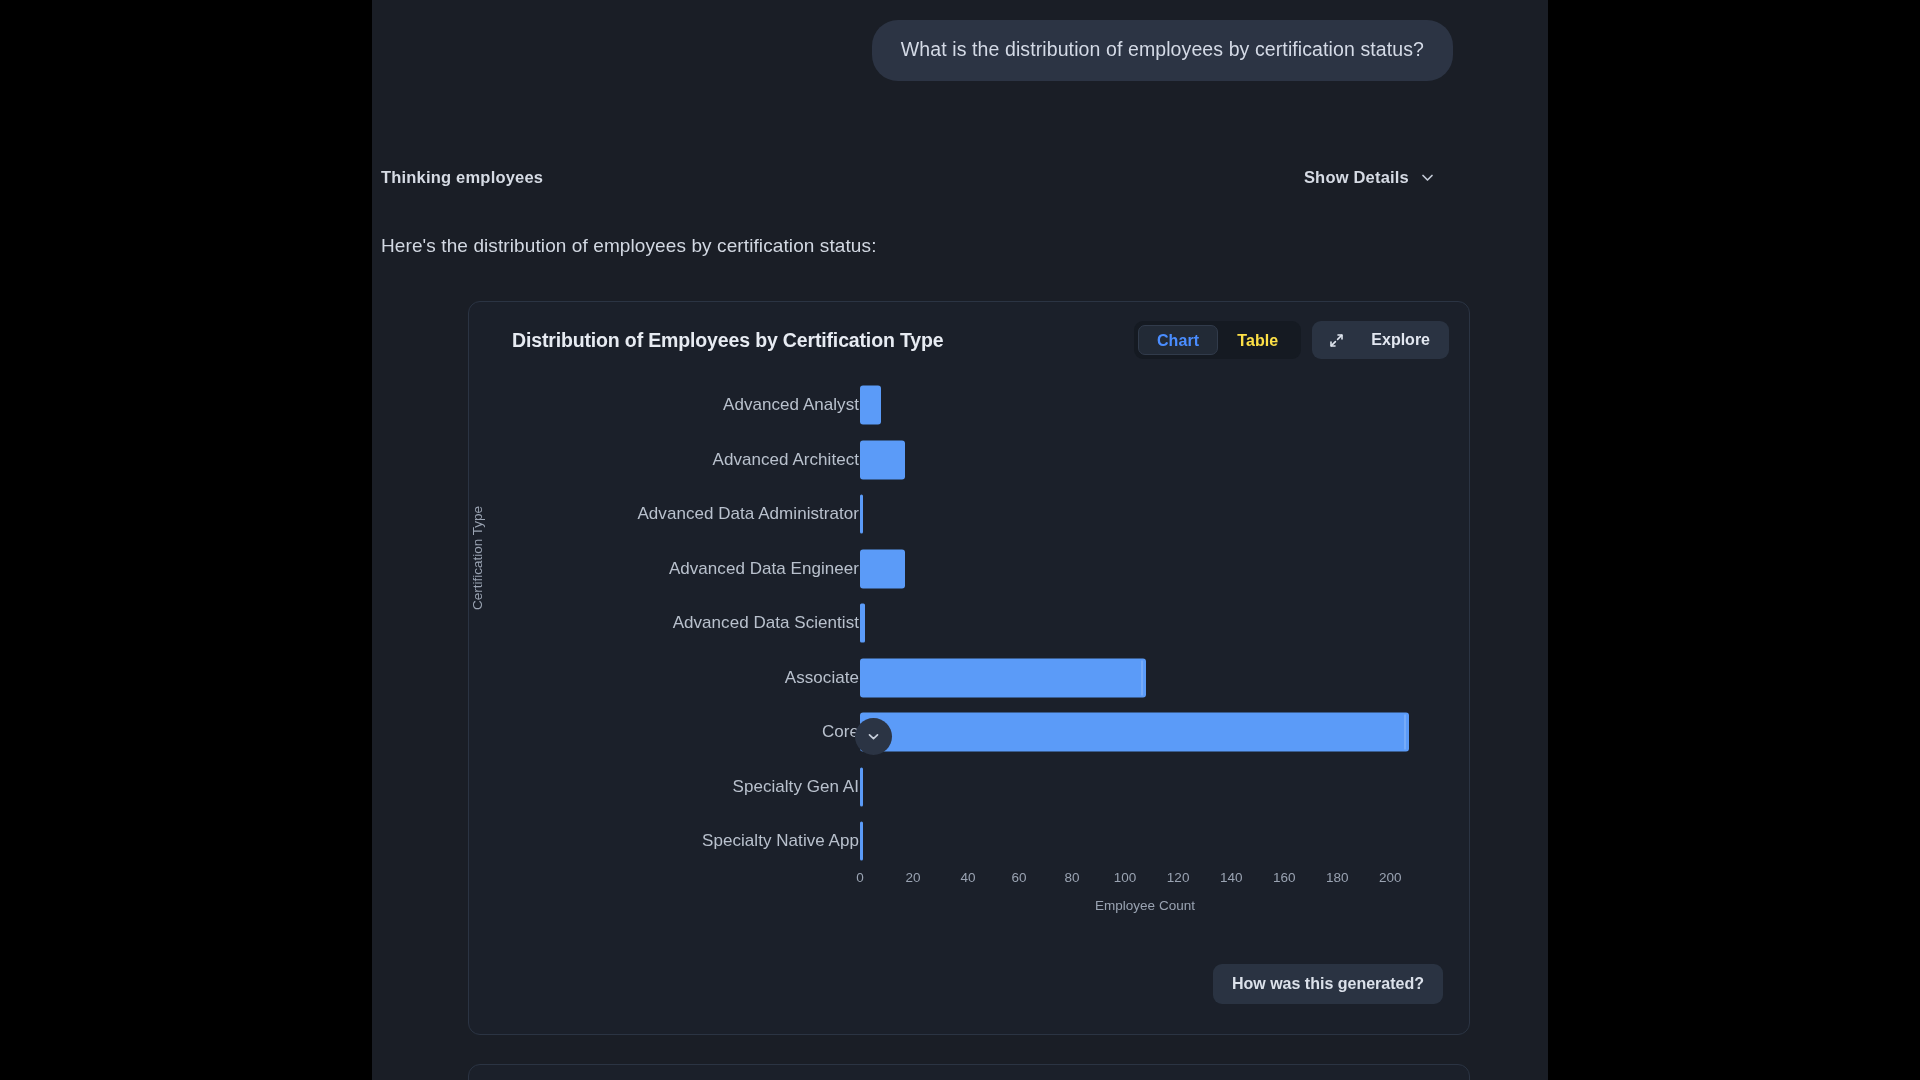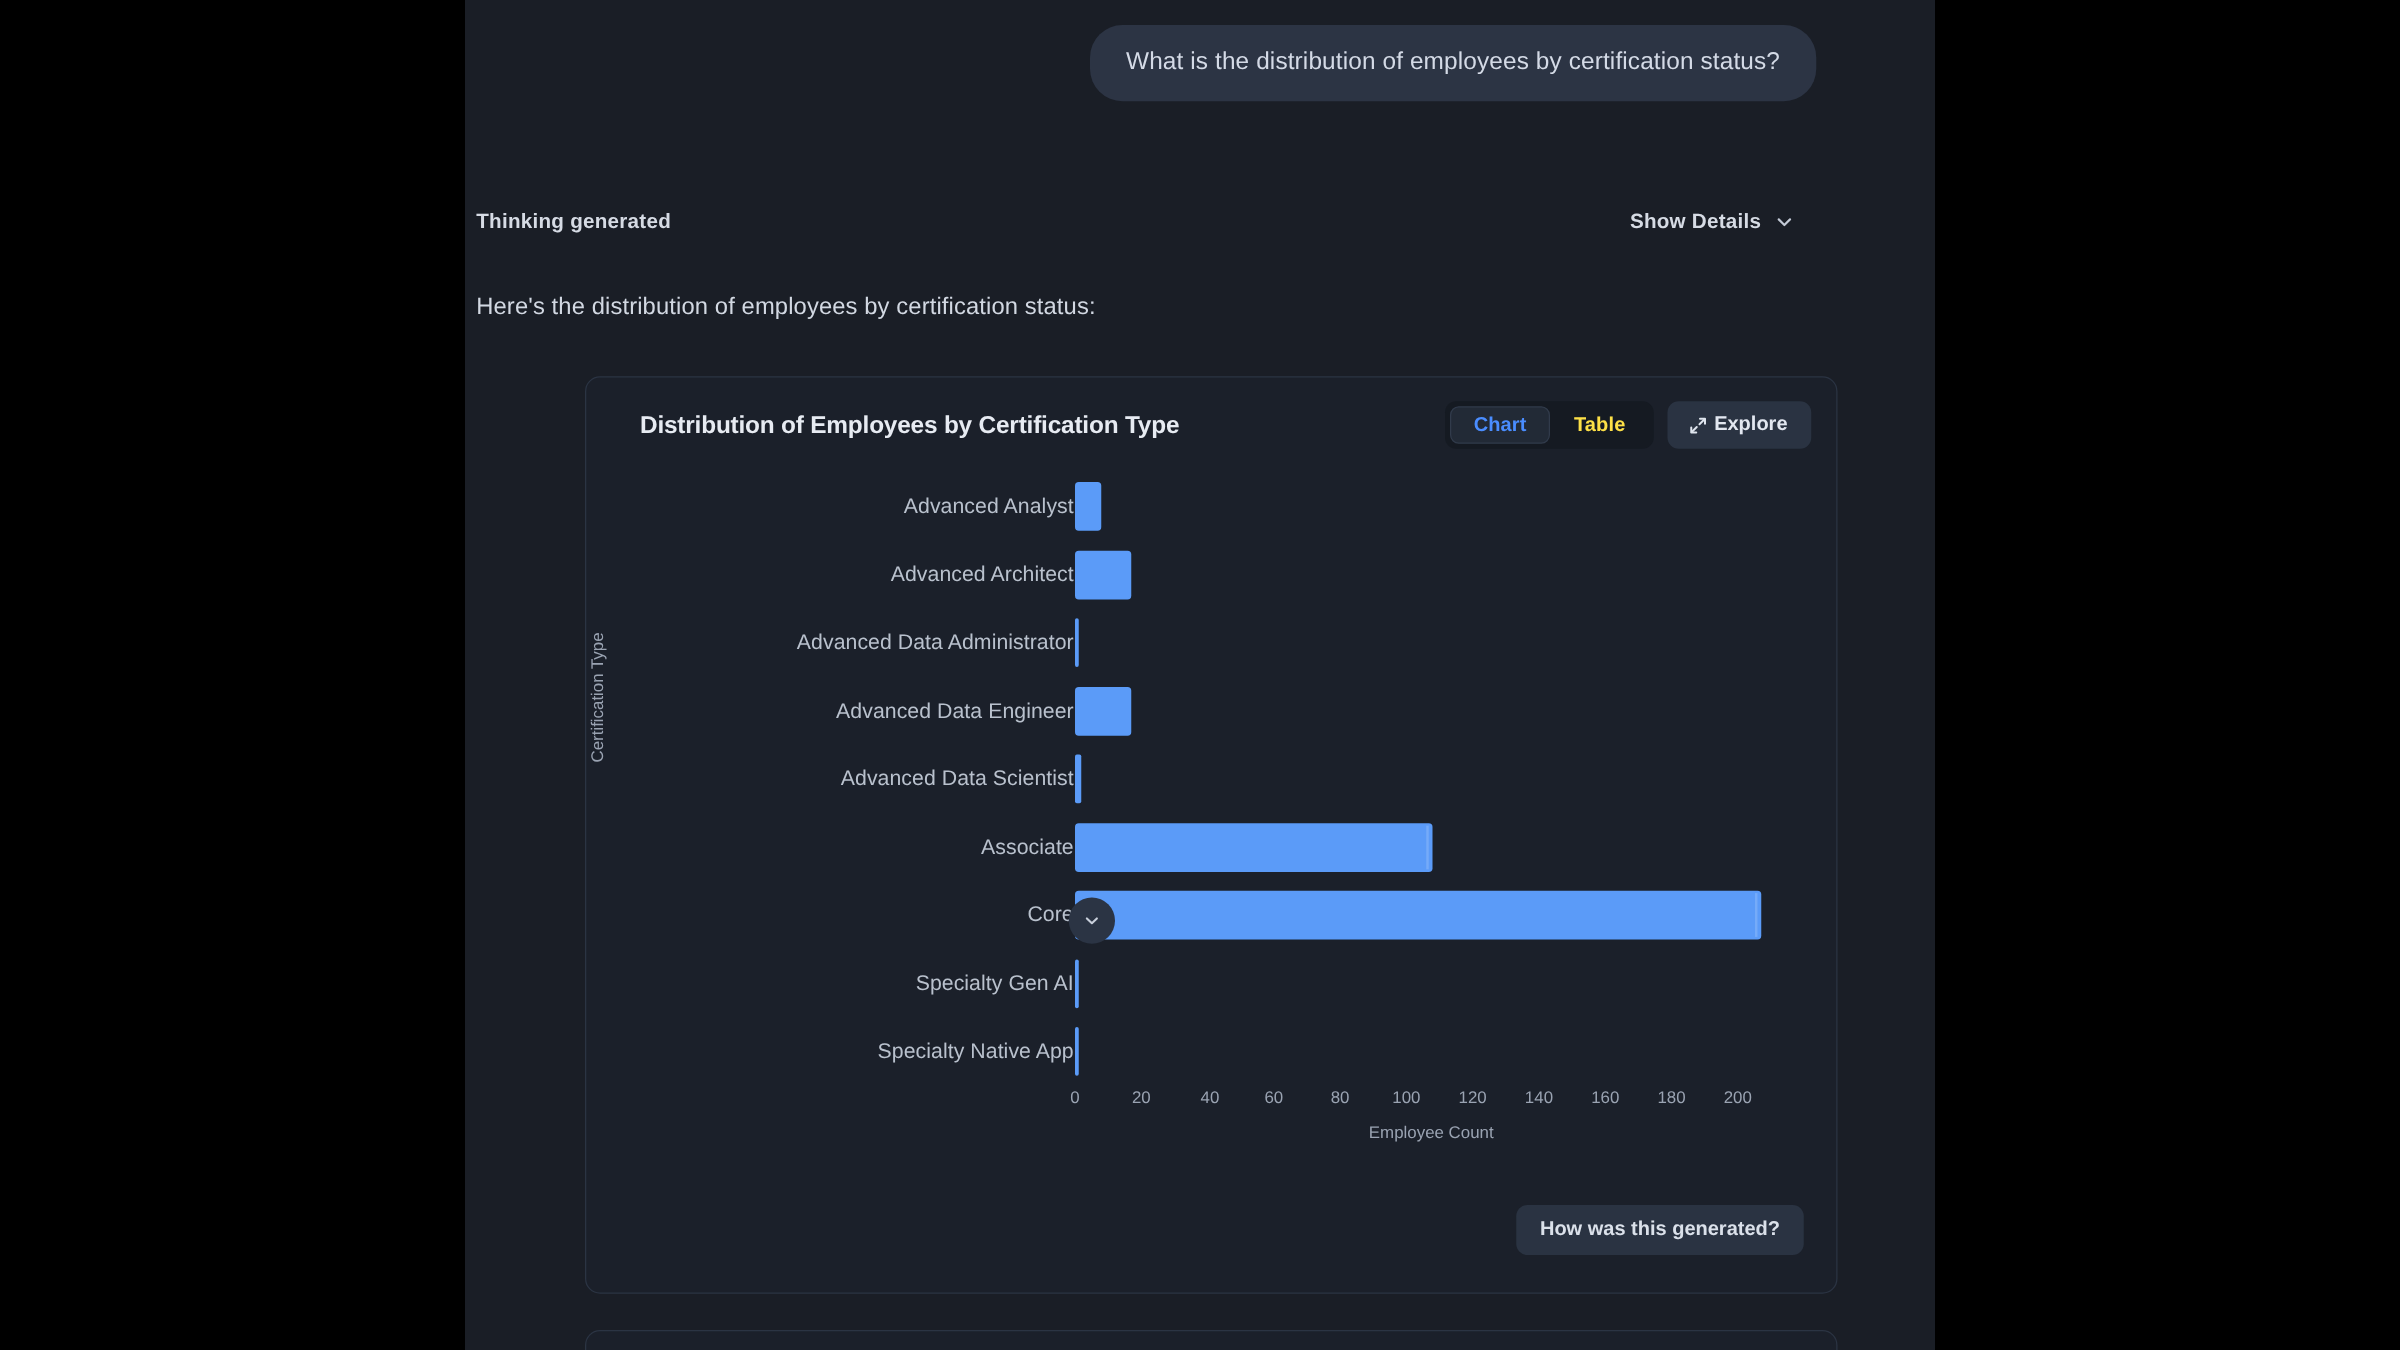--- a/index.html
+++ b/index.html
@@ -74,21 +74,21 @@
   }
   .seg-btn {
     font-size: 16px; font-weight: bold; letter-spacing: .1px;
     padding: 0 18px; height: 30px; line-height: 30px;
     border-radius: 7px; cursor: pointer;
     color: #fde047; background: transparent; border: 1px solid transparent;
   }
   .seg-btn.active { color: #4a8dff; background: #222a36; border-color: #313b4b; }
 
   .explore-btn {
-    display: flex; align-items: center; gap: 4px;
+    display: flex; align-items: center; gap: 26px;
     background: #2a3342; border-radius: 9px;
     height: 38px; padding: 0 19px 0 16px; cursor: pointer;
   }
   .explore-btn .lbl { color: #e2e7f0; font-size: 16px; font-weight: bold; }
   .expand-icon { width: 17px; height: 17px; display: block; }
 
   
   .plot { position: absolute; left: 0; top: 76px; width: 1002px; height: 580px; }
 
   .y-axis-title {
@@ -145,21 +145,21 @@
 <body>
 
 <div class="stage">
   <div class="app">
 
     <div class="msg-row">
       <div class="user-bubble">What is the distribution of employees by certification status?</div>
     </div>
 
     <div class="thinking-row">
-      <div class="thinking-label">Thinking generated</div>
+      <div class="thinking-label">Thinking employees</div>
       <div class="show-details">
         <span class="sd-text">Show Details</span>
         <span class="chev">
           <svg width="17" height="17" viewBox="0 0 17 17">
             <path d="M4 6.5 L8.5 11 L13 6.5" fill="none" stroke="#c3cad6" stroke-width="1.7" stroke-linecap="round" stroke-linejoin="round"></path>
           </svg>
         </span>
       </div>
     </div>
 

